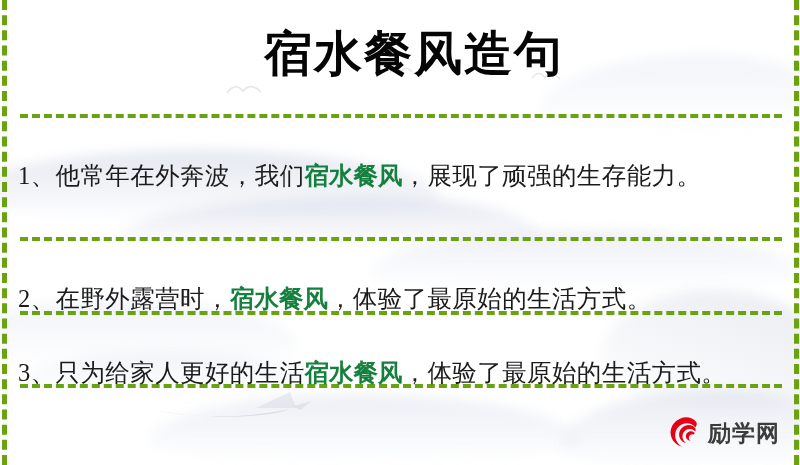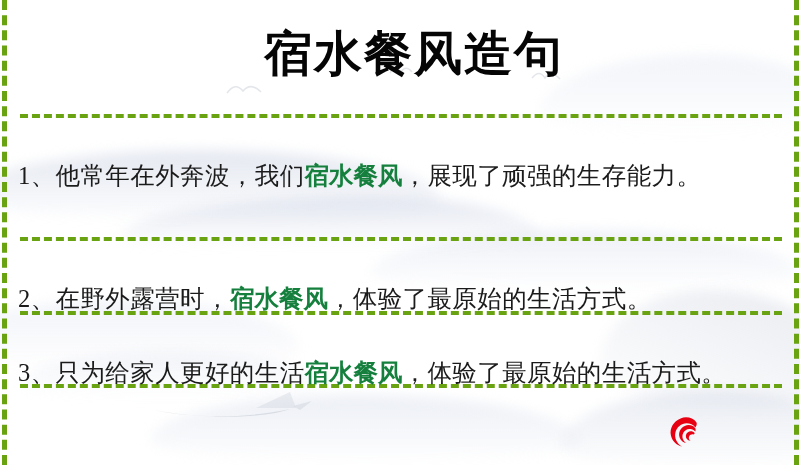--- a/index.html
+++ b/index.html
@@ -241,15 +241,16 @@
     <p class="sentence s3"><span>3、</span><span>只为给家人更好的生活</span><span class="kw">宿水餐风</span><span>，体验了最原始的生活方式。</span></p>
 
   </div>
 
   <div class="logo">
     <svg class="logo-mark" viewBox="0 0 48 48">
       <path d="M40.5 9.5 C36 3.5, 27 1.5, 19.5 4.5 C10 8.2, 4.5 17.5, 6.5 27 C8 34.5, 14 40.5, 21.5 42 C14.5 38, 11 30.5, 12.5 23.5 C14 16.5, 20.5 11, 27.5 11 C32 11, 36.5 13, 39 16.5 C40.8 14.5, 41.6 11.8, 40.5 9.5 Z" fill="#e60012"></path>
       <path d="M39 17.5 C36 13.5, 30 12.2, 25 14.5 C19.5 17, 16.5 22.8, 17.8 28.5 C18.8 33, 22.5 36.5, 27 37.3 C22.8 34.5, 21 29.8, 22.3 25.5 C23.7 21, 28 18.2, 32.5 18.8 C35 19.1, 37.3 20.3, 39 22 C39.6 20.4, 39.7 18.8, 39 17.5 Z" fill="#e60012"></path>
       <path d="M38.2 24 C36 21.5, 32 21, 29.2 23 C26.3 25, 25.6 29, 27.6 31.8 C28.8 33.5, 30.8 34.5, 32.8 34.4 C30.5 33, 29.8 30.3, 31 28.2 C32.2 26, 34.9 25.1, 37.1 26 C37.8 25.5, 38.2 24.8, 38.2 24 Z" fill="#e60012"></path>
     </svg>
+    <span class="logo-text">励学网</span>
   </div>
 
 </div>
 
 </body></html>

